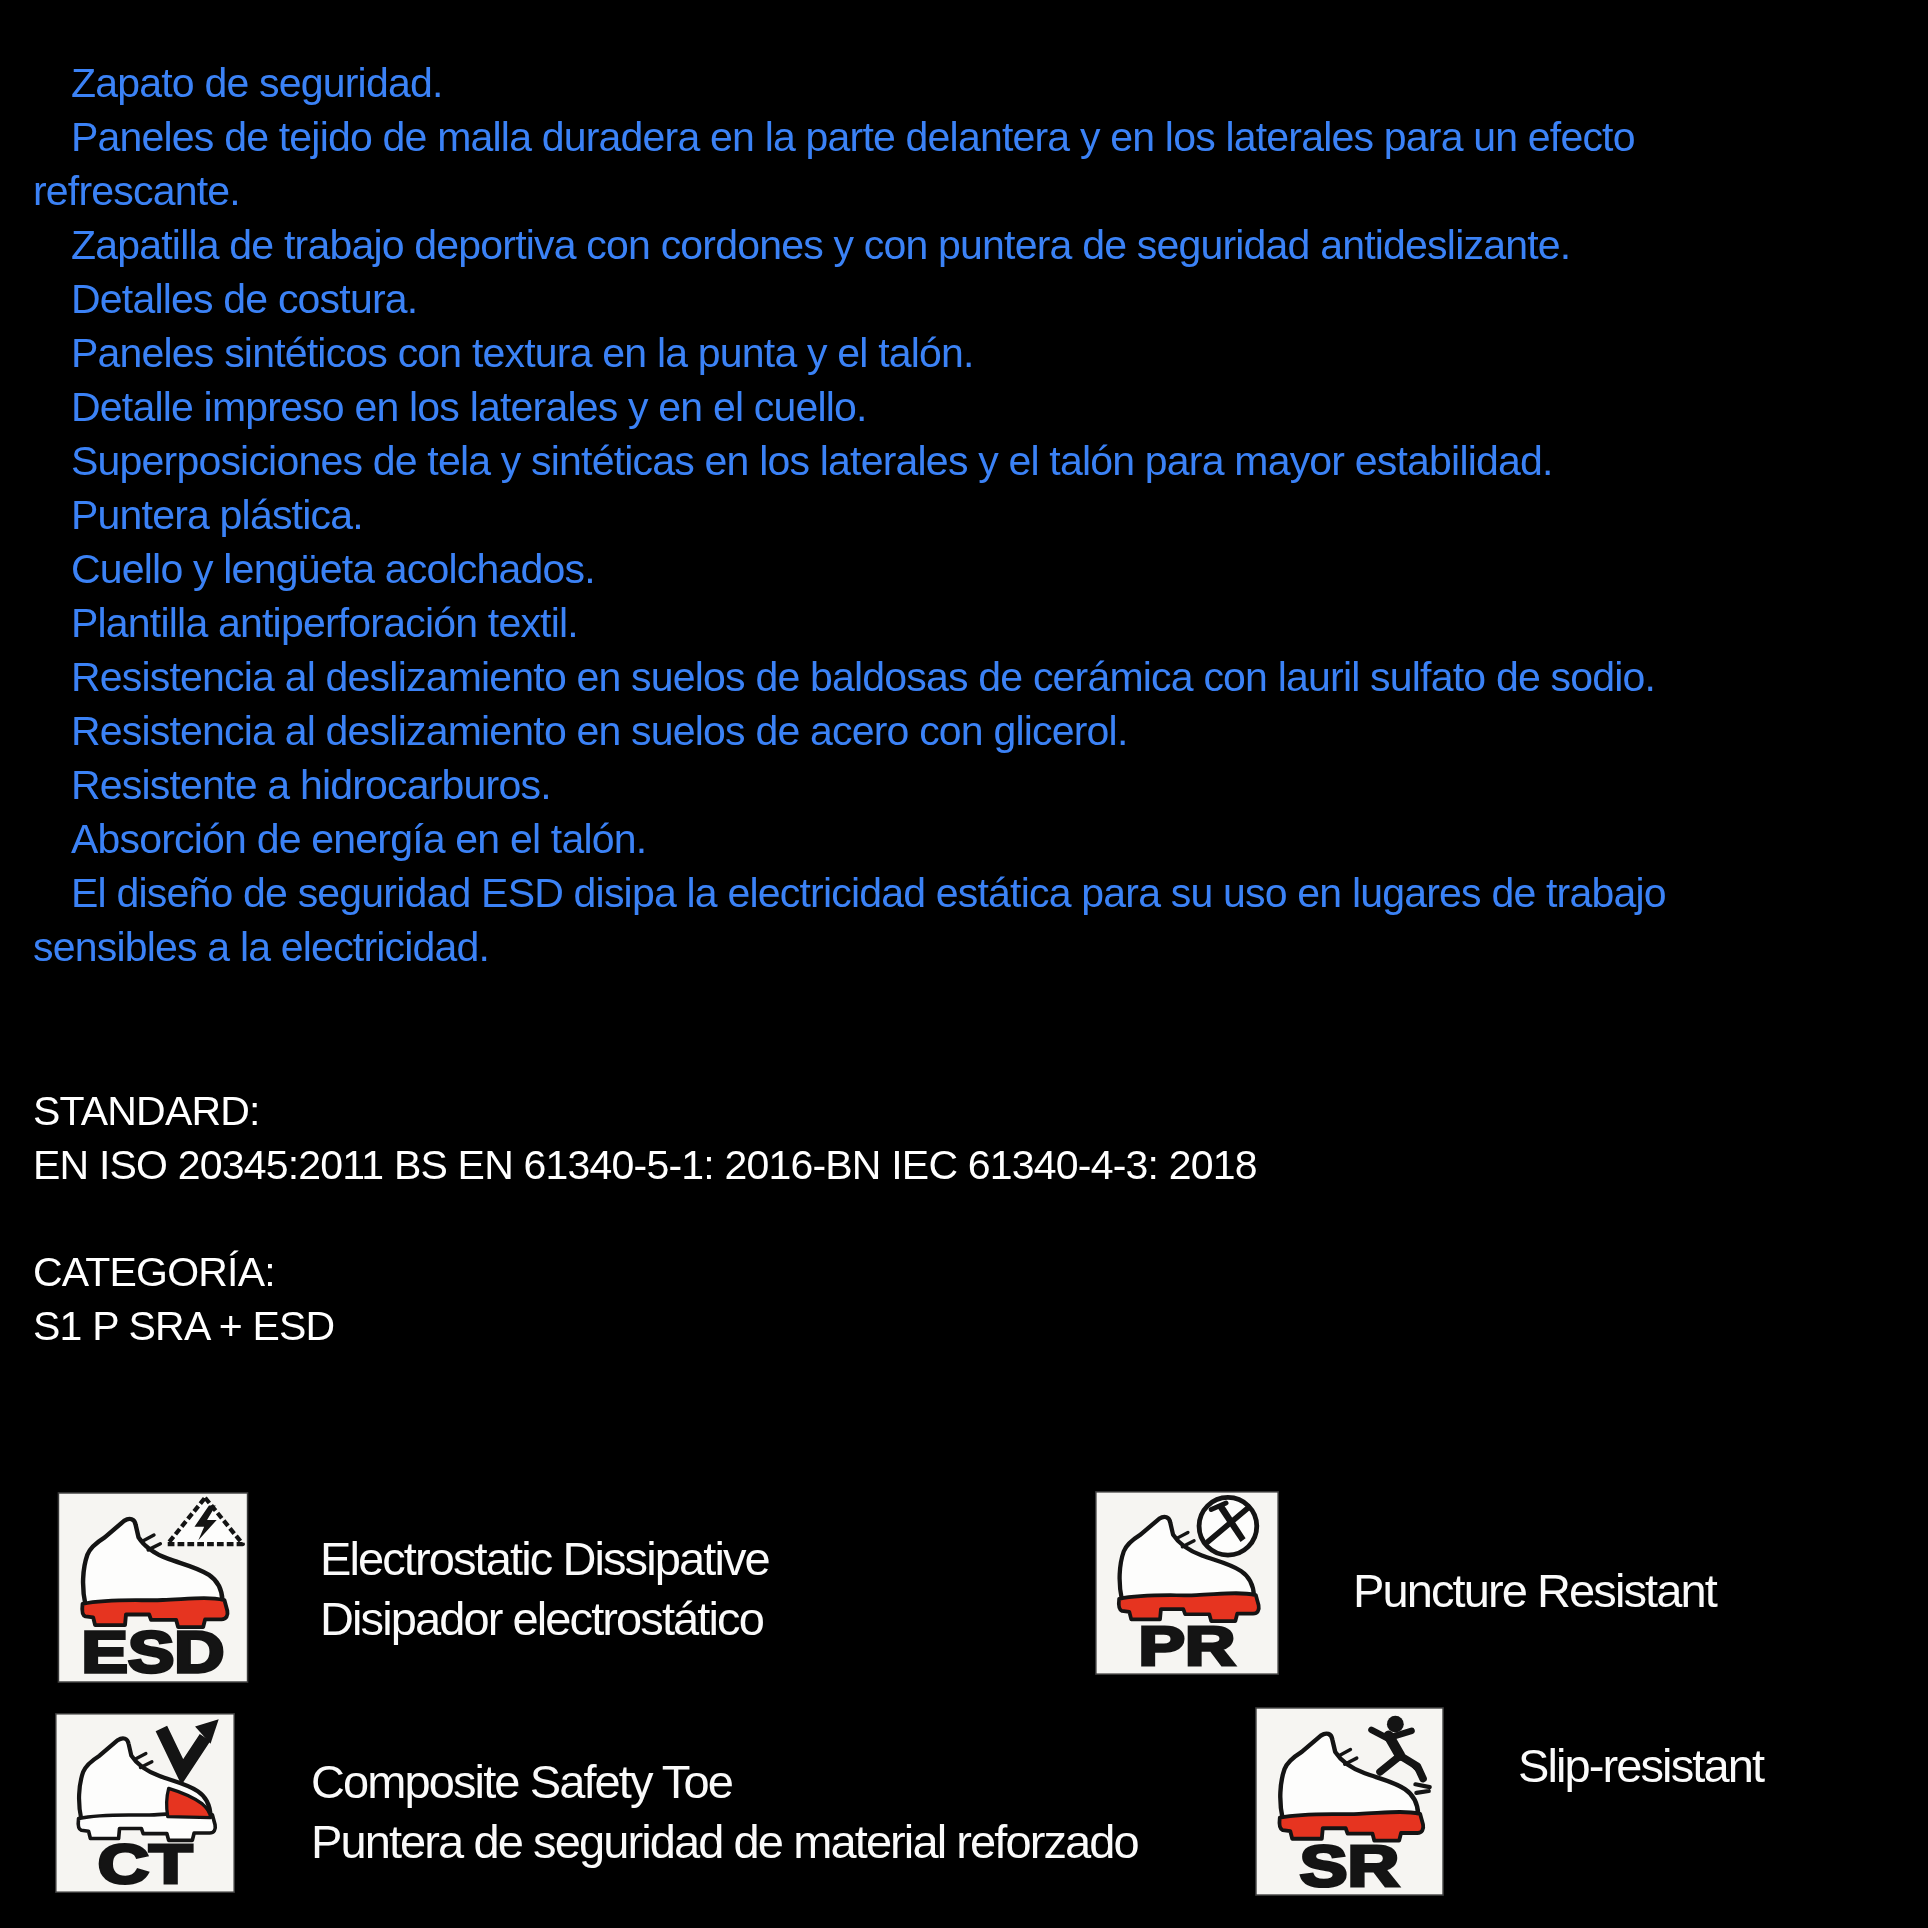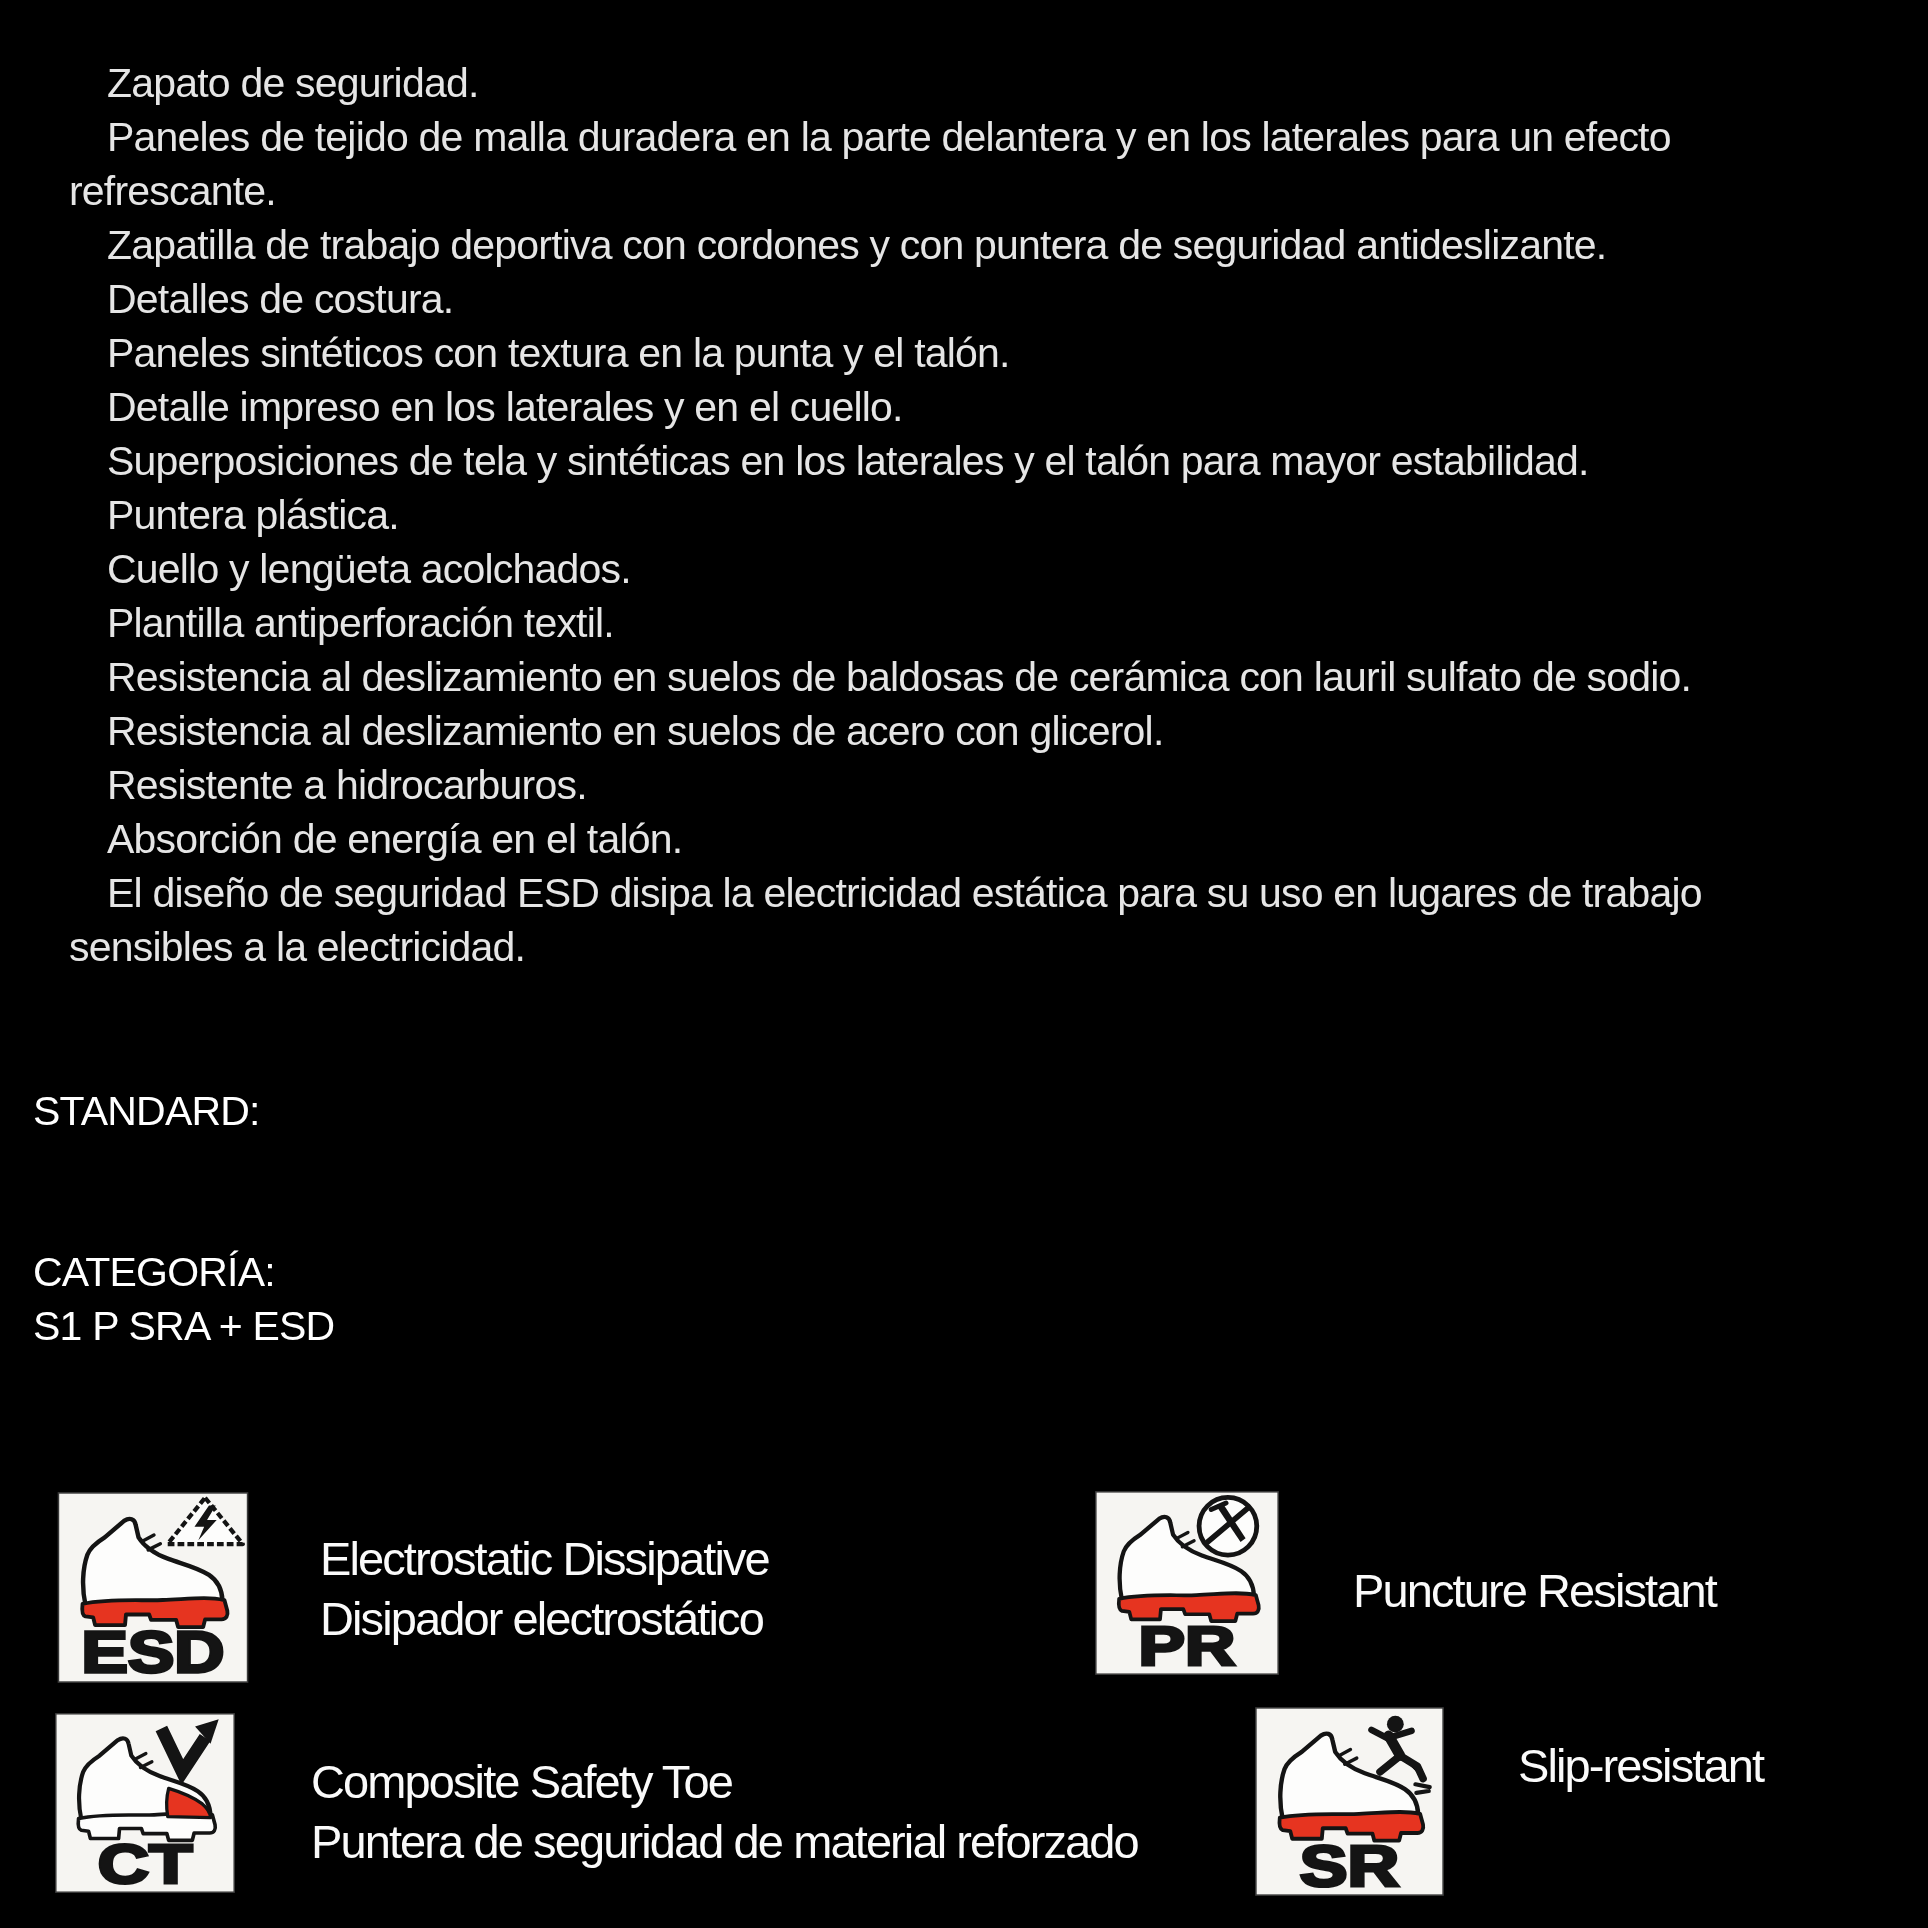--- a/index.html
+++ b/index.html
@@ -22,22 +22,21 @@
     left: 33px;
     top: 56px;
     width: 1883px;
   }
   .feat-line {
     position: relative;
     font-size: 41px;
     line-height: 54px;
     letter-spacing: -0.8px;
     white-space: nowrap;
-    color: #e5e5e5;
-    margin-left: 36px;
+    color: #3b82f6;
   }
   .feat-line.with-bullet { padding-left: 38px; }
   
   .text-block {
     position: absolute;
     left: 33px;
     width: 1789px;
   }
   .text-block .tb-line {
     font-size: 41px;
@@ -82,20 +81,21 @@
     <div class="feat-line with-bullet">Resistencia al deslizamiento en suelos de baldosas de cerámica con lauril sulfato de sodio.</div>
     <div class="feat-line with-bullet">Resistencia al deslizamiento en suelos de acero con glicerol.</div>
     <div class="feat-line with-bullet">Resistente a hidrocarburos.</div>
     <div class="feat-line with-bullet">Absorción de energía en el talón.</div>
     <div class="feat-line with-bullet">El diseño de seguridad ESD disipa la electricidad estática para su uso en lugares de trabajo</div>
     <div class="feat-line">sensibles a la electricidad.</div>
   </div>
 
 <div class="text-block" id="standard-block">
   <div class="tb-line">STANDARD:</div>
+  <div class="tb-line">EN ISO 20345:2011 BS EN 61340-5-1: 2016-BN IEC 61340-4-3: 2018</div>
 </div>
 
 <div class="text-block" id="category-block">
   <div class="tb-line">CATEGORÍA:</div>
   <div class="tb-line">S1 P SRA + ESD</div>
 </div>
 
 <div id="cert-area">
     <svg class="cert-icon" viewBox="0 0 100 100" style="left: 56px; top: 1491px; width: 194px; height: 193px;">
    <rect x="1" y="1" width="98" height="98" fill="#f6f5f2" stroke="#3a3a3a" stroke-width="0.8"></rect>

